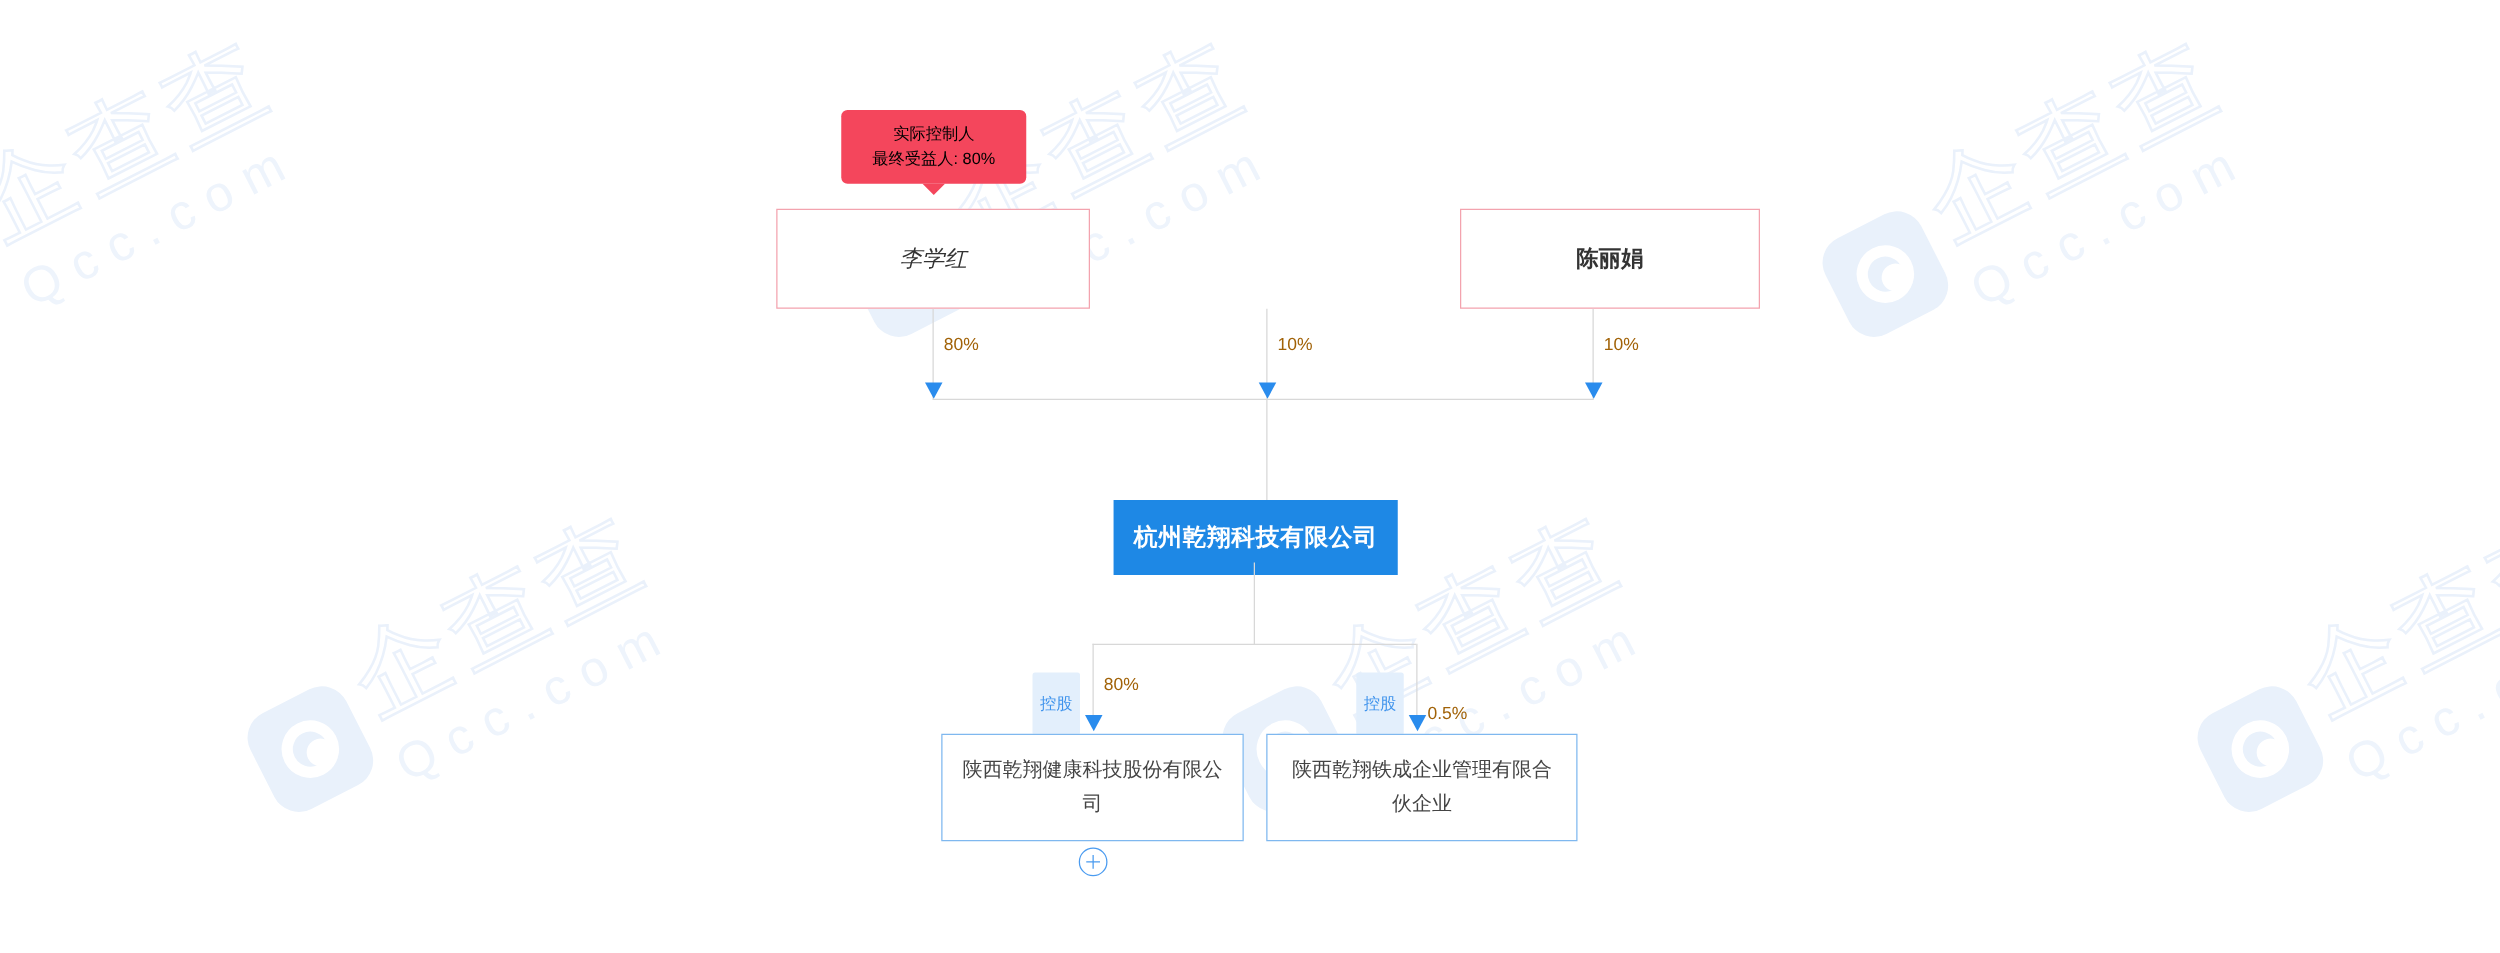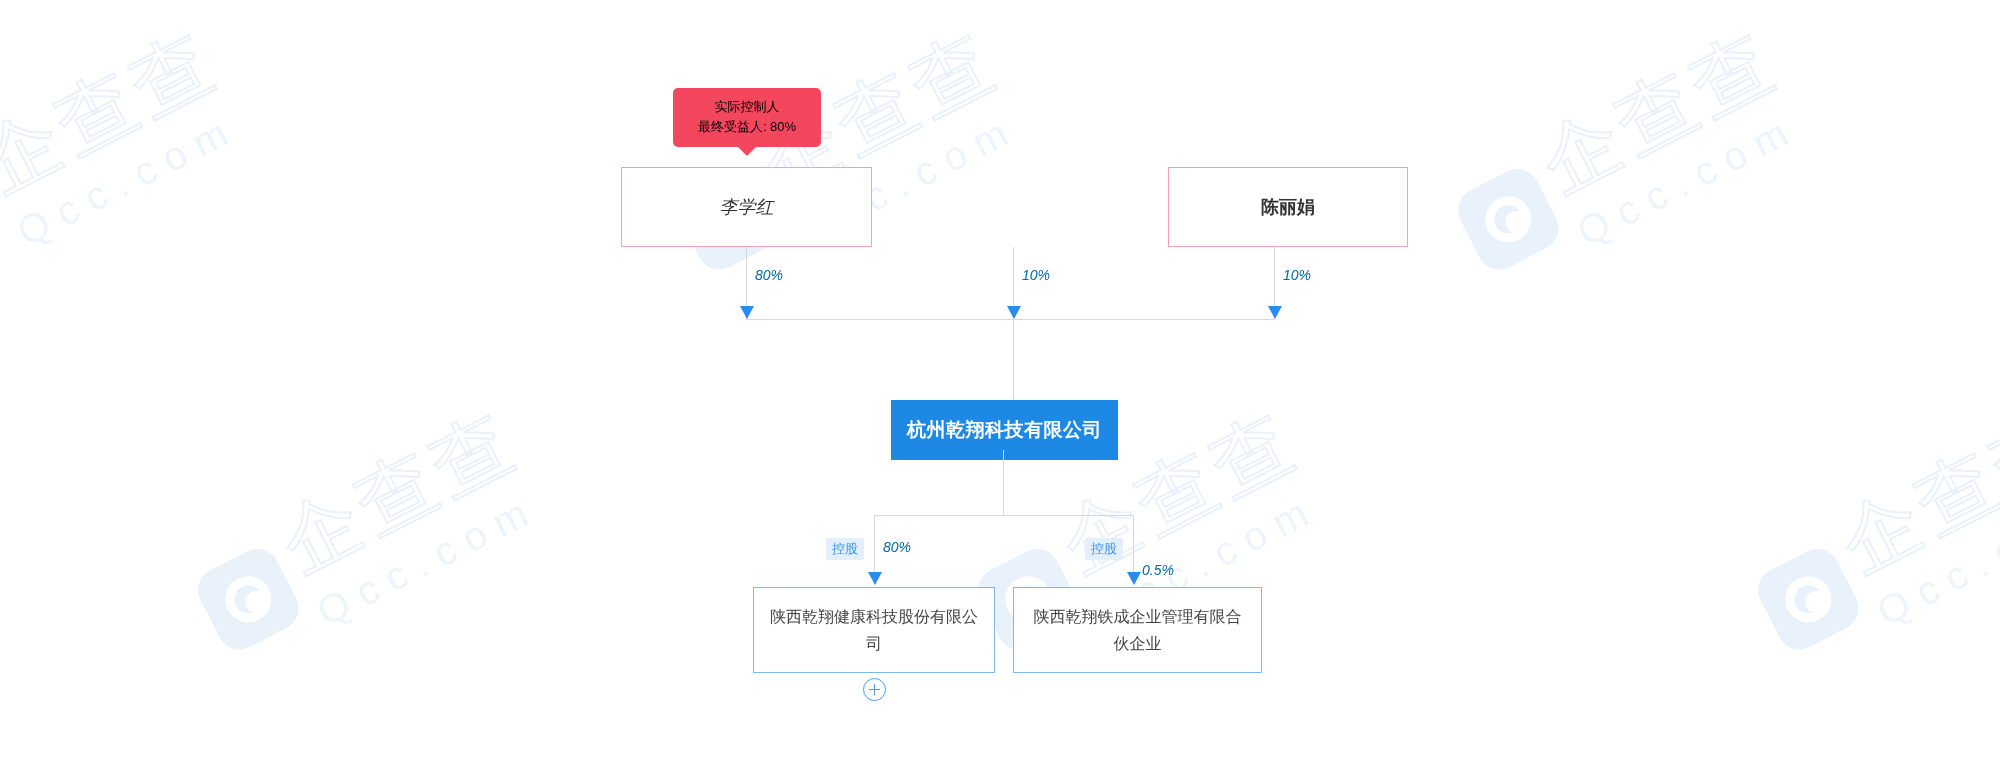--- a/index.html
+++ b/index.html
@@ -138,31 +138,30 @@
   .arrow{
     position:absolute;
     width:0;height:0;
     border-left:7px solid transparent;
     border-right:7px solid transparent;
     border-top:13px solid #2a8ced;
   }
 
   .pct{
     position:absolute;
-    color:#0369a1;
+    color:#a16207;
     font-size:14px;
     white-space:nowrap;
-    font-style:italic;
   }
   .ctrl-tag{
     position:absolute;
     background:#e3effc;
     color:#3f93ec;
     font-size:13px;
-    padding:2px 6px;
+    padding:16px 6px;
     border-radius:2px;
     white-space:nowrap;
   }
 
   .expand-btn{
     position:absolute;
     width:23px;height:23px;
     border:1px solid #4a9bf0;
     border-radius:50%;
     background:#ffffff;

